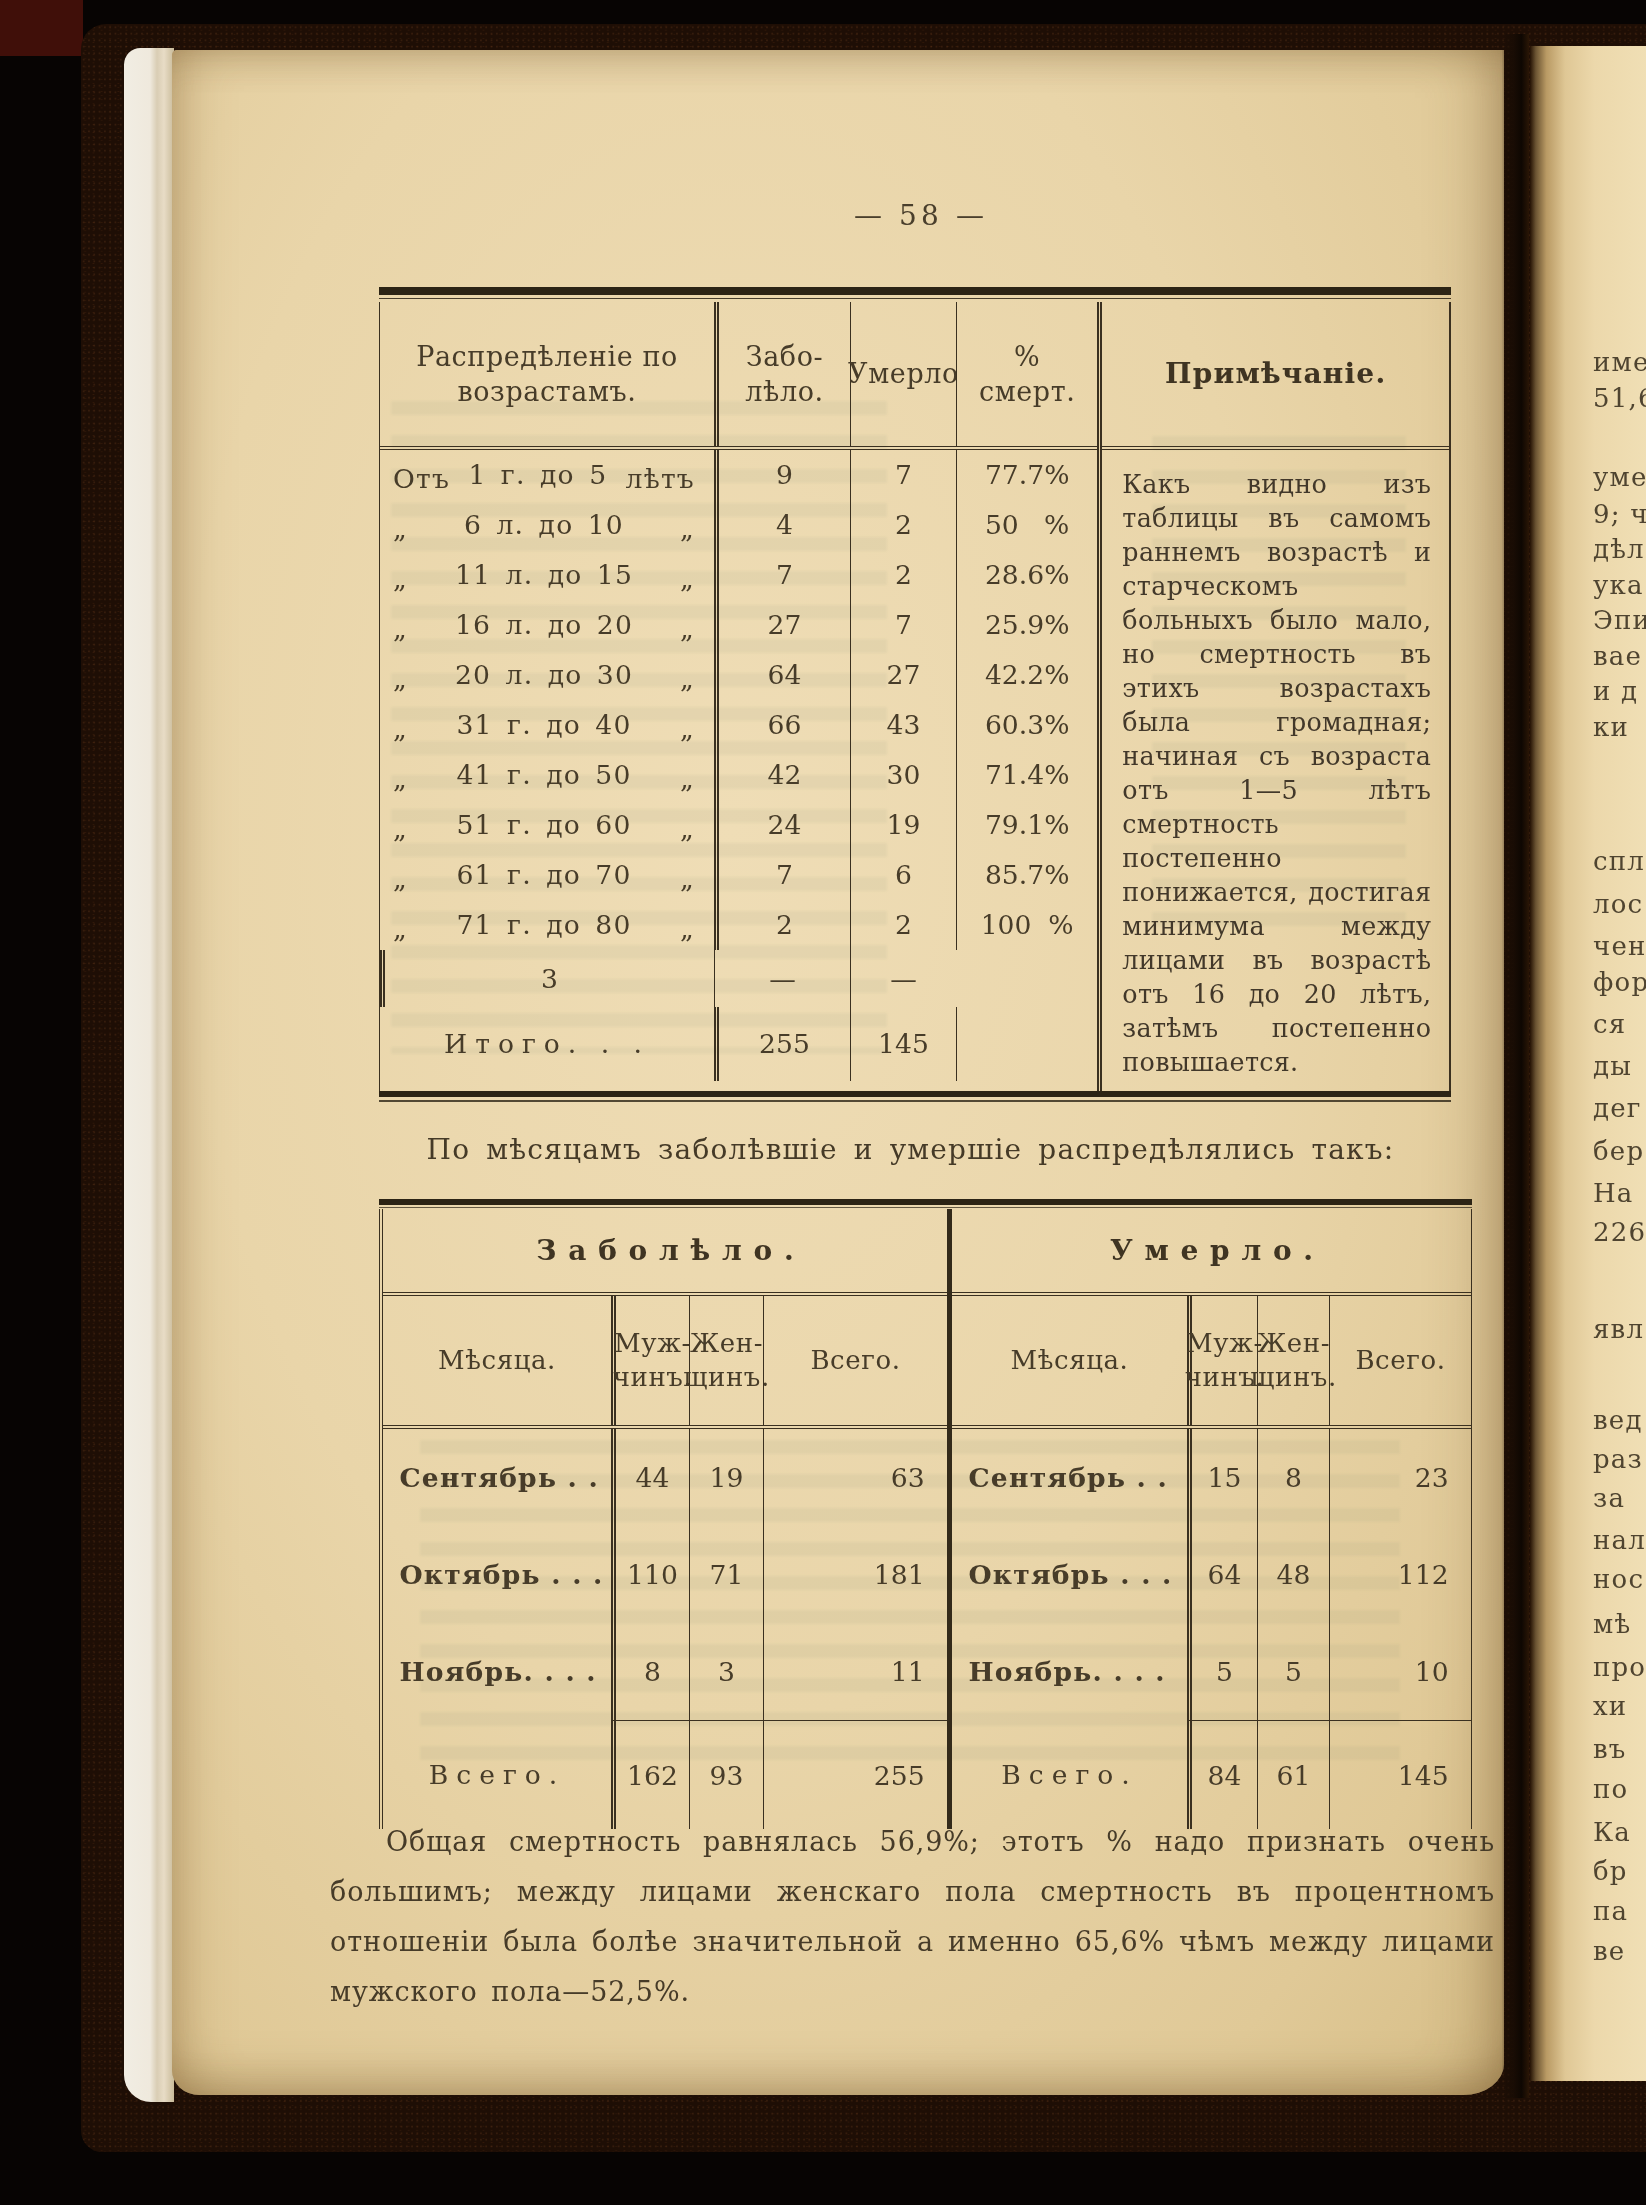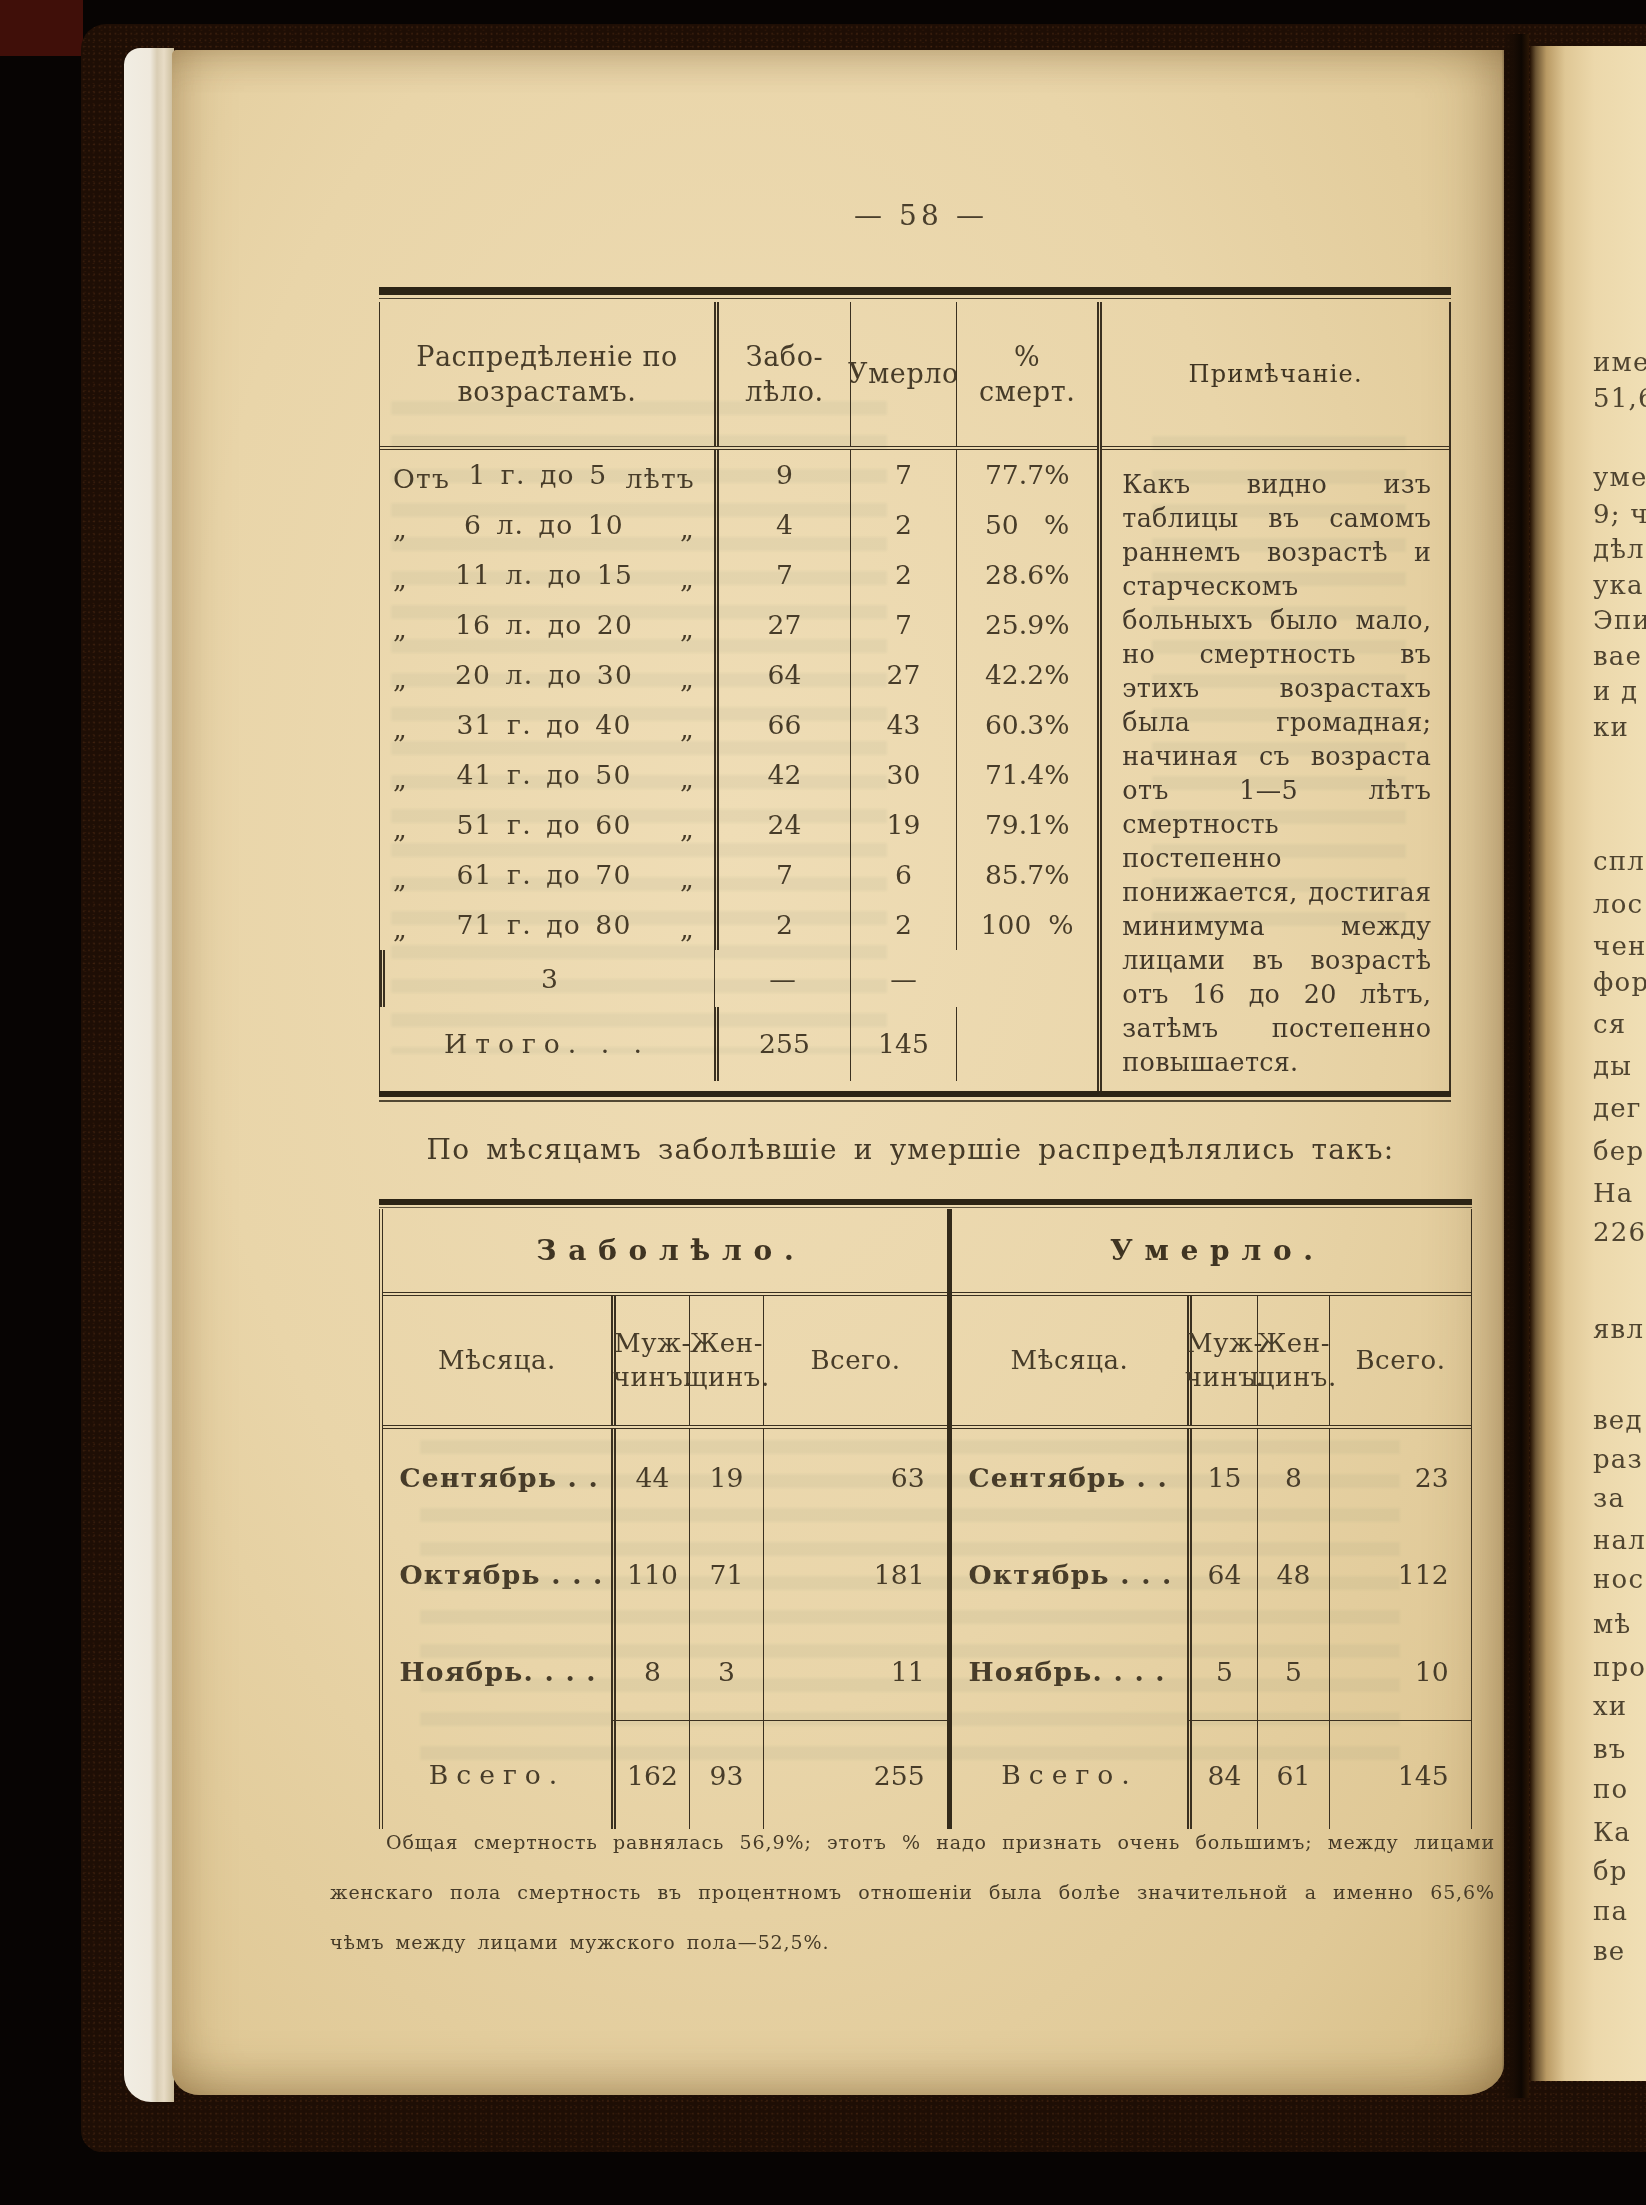--- a/index.html
+++ b/index.html
@@ -69,21 +69,21 @@
   .cs  { border-left:1.8px solid #3a3020; }
   .r { height:50px; }
   .r-unknown { height:57px; }
   .r-total { height:74px; }
   .age { justify-content:space-between; padding:0 19px 0 13px; letter-spacing:1.2px; word-spacing:4.7px; }
   .age-left { justify-content:flex-start; padding-left:10.6px; letter-spacing:1.2px; }
   .age-center { justify-content:center; letter-spacing:.3em; }
   .qm { transform:translateY(3.5px); }
   .t1-note { width:354px; border-left:5.3px double #3a3020; border-right:2.4px solid #3a3020; display:flex; flex-direction:column; }
   .t1-note-hdr { height:148px; display:flex; align-items:center; justify-content:center;
-    font-weight:normal; font-size:24px; letter-spacing:1.2px; border-bottom:4.7px double #3a3020; color:#3f3422; }
+    font-weight:bold; font-size:28px; letter-spacing:1.2px; border-bottom:4.7px double #3a3020; color:#3f3422; }
   .t1-note-body { flex:1; padding:17.7px 17.7px 11.8px 20px; font-size:25.4px; line-height:34px;
     text-align:justify; letter-spacing:0.3px; color:#42382a; }
 
   
   .intro { position:absolute; left:145px; top:1083px; width:1187px; text-align:center;
     font-size:28px; letter-spacing:1.2px; word-spacing:5.9px; color:#453a27; }
 
   
   .t2 { position:absolute; left:207px; top:1149px; width:1093px; }
   .t2-flex { display:flex; }
@@ -99,21 +99,21 @@
   .t2-hdr .hc { font-size:26px; }
   .mr { height:97px; }
   .month { justify-content:flex-start; padding-left:16.5px; letter-spacing:1.2px;font-weight:bold; }
   .tot-cell { border-top:1.8px solid #3a3020;text-align:center; }
   .t2-total { height:109px; }
   .vtotal { justify-content:flex-end; padding-right:22.4px; }
   .lbl-total { justify-content:center; letter-spacing:.3em; }
 
   
   .summary { position:absolute; left:158px; top:1767px; width:1165px;
-    font-size:19px; line-height:50px; letter-spacing:0.9px; word-spacing:4.1px;
+    font-size:27px; line-height:50px; letter-spacing:0.9px; word-spacing:4.1px;
     text-align:justify; text-indent:56px; color:#463b28; }
 </style>
 </head>
 <body>
 
 <div class="corner-patch"></div>
 <div class="cover"></div>
 <div class="edge-strip"></div>
 
 <div class="page">

